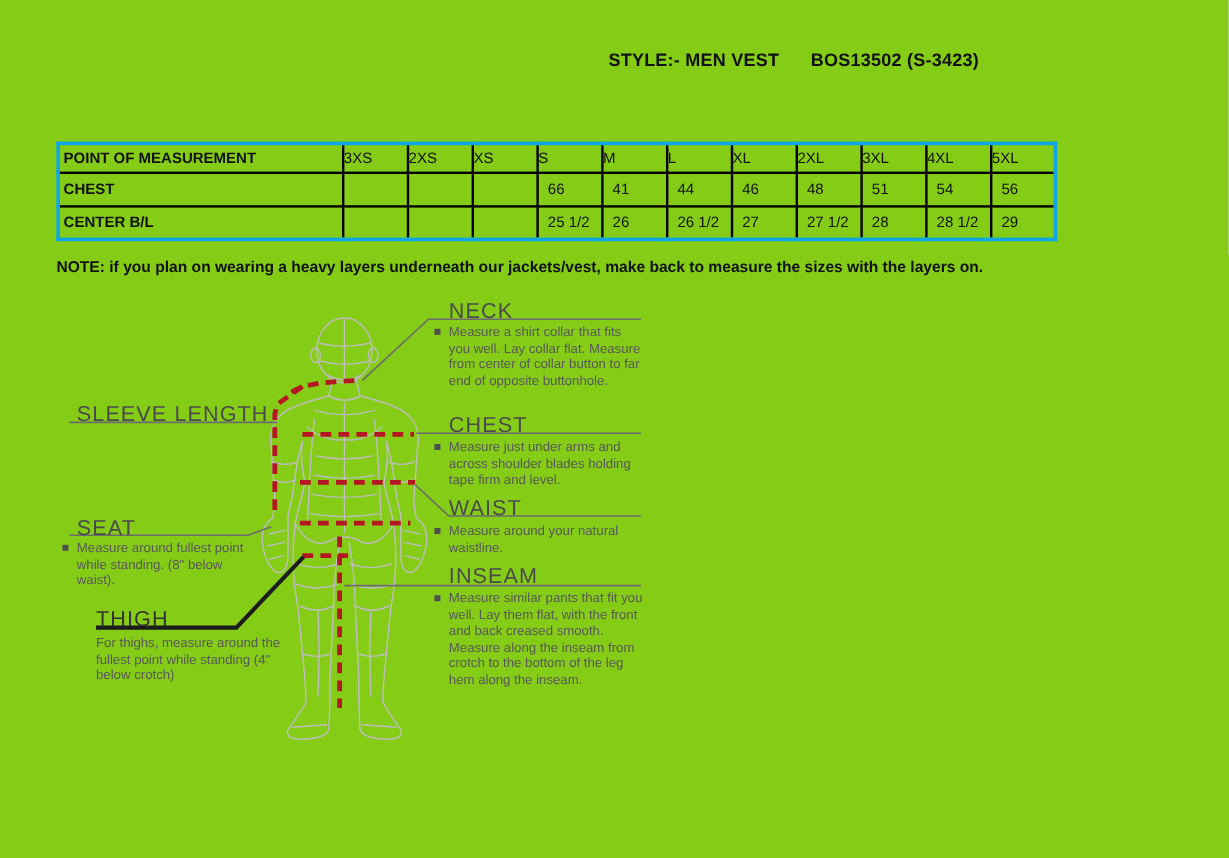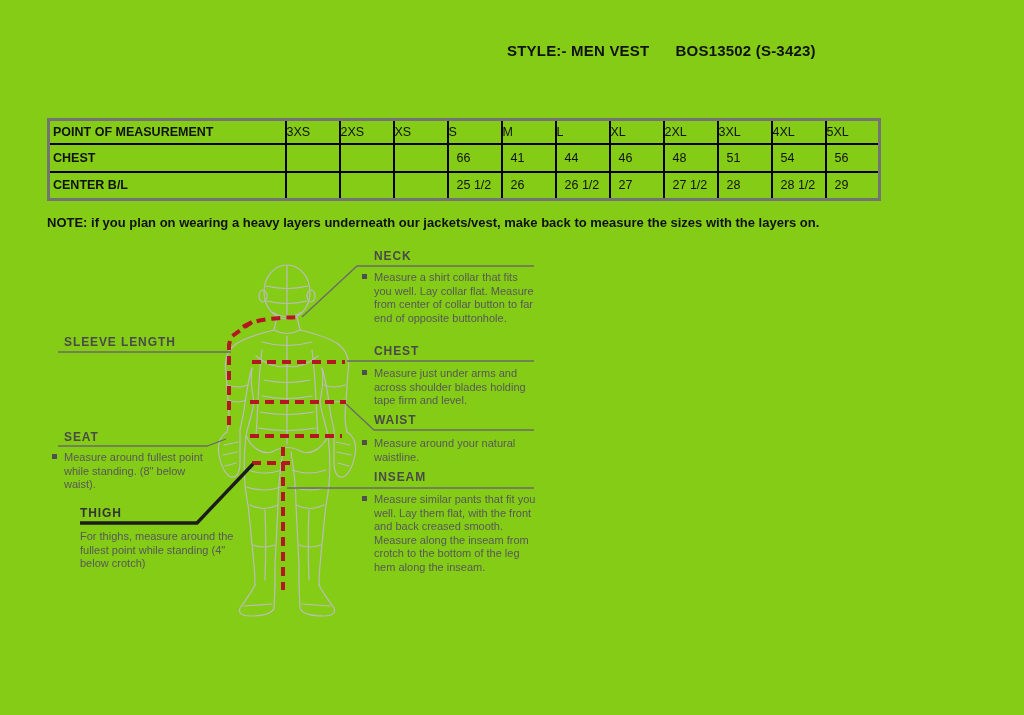--- a/index.html
+++ b/index.html
@@ -14,40 +14,40 @@
   #page{
     position:relative;width:1024px;height:715px;background:#84cc16;
     font-family:"Liberation Sans", sans-serif;overflow:hidden;margin:0 auto;
   }
   .title{
     position:absolute;left:507px;top:42px;font-size:15px;font-weight:bold;
     color:#111;white-space:pre;letter-spacing:0.2px;
   }
   table.size-chart{
     position:absolute;left:47px;top:118px;border-collapse:collapse;
-    border:3px solid #737373;table-layout:fixed;
+    border:3px solid #0ea5e9;table-layout:fixed;
   }
   table.size-chart th, table.size-chart td{
     border:2px solid #000;font-size:12.5px;color:#111;overflow:hidden;white-space:nowrap;
   }
   table.size-chart tr.hdr{height:24px;}
   table.size-chart tr.data{height:28px;}
   th.label-col, td.label-col{width:237px;text-align:left;padding-left:3px;font-weight:bold;}
   th.size-col{width:54px;text-align:left;font-weight:normal;}
   td.val{width:54px;text-align:left;padding-left:8px;font-weight:normal;}
   .note{
     position:absolute;left:47px;top:215px;font-size:13px;font-weight:bold;color:#111;
   }
   svg.diagram{position:absolute;left:0;top:0;}
   .fig{fill:none;stroke:var(--figure-gray);stroke-width:1.2;stroke-linecap:round;stroke-linejoin:round;}
   .dash{fill:none;stroke:var(--dash-red);stroke-width:4;stroke-dasharray:9 6;stroke-linejoin:round;}
   .conn{fill:none;stroke:var(--line-gray);stroke-width:1.3;}
   .conn-thick{fill:none;stroke:#1c1c1c;stroke-width:3.4;}
   .m-head{
-    position:absolute;font-size:12px;font-weight:bold;color:var(--head-gray);
+    position:absolute;font-size:18px;font-weight:normal;color:var(--head-gray);
     letter-spacing:0.9px;white-space:nowrap;
   }
   .desc{
     position:absolute;display:flex;gap:7px;font-size:11px;line-height:13.5px;
     color:var(--text-gray);
   }
   .bullet{flex:0 0 5px;width:5px;height:5px;background:#4f4f4f;margin-top:3px;}
 </style>
 </head>
 <body>

